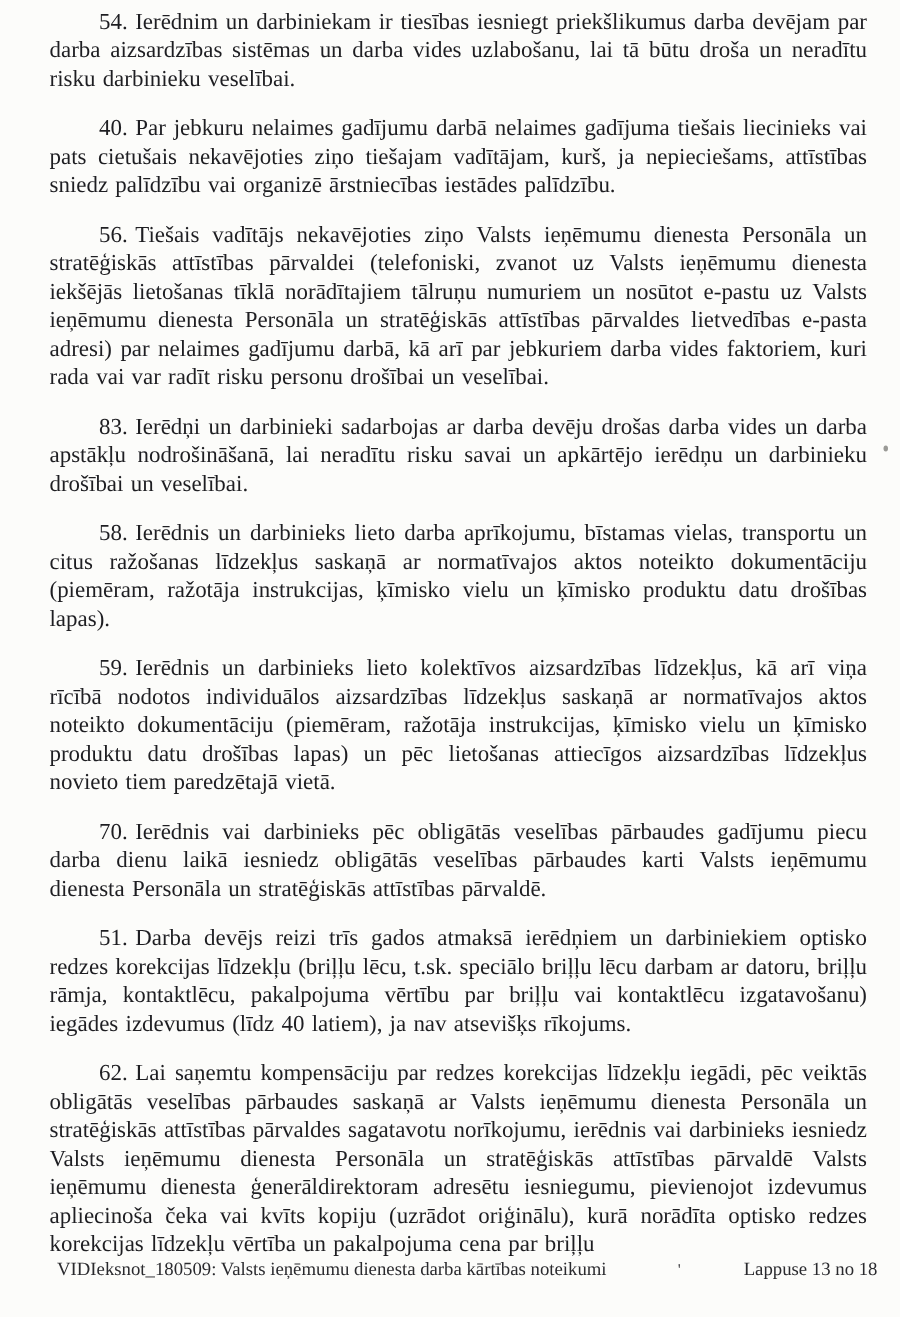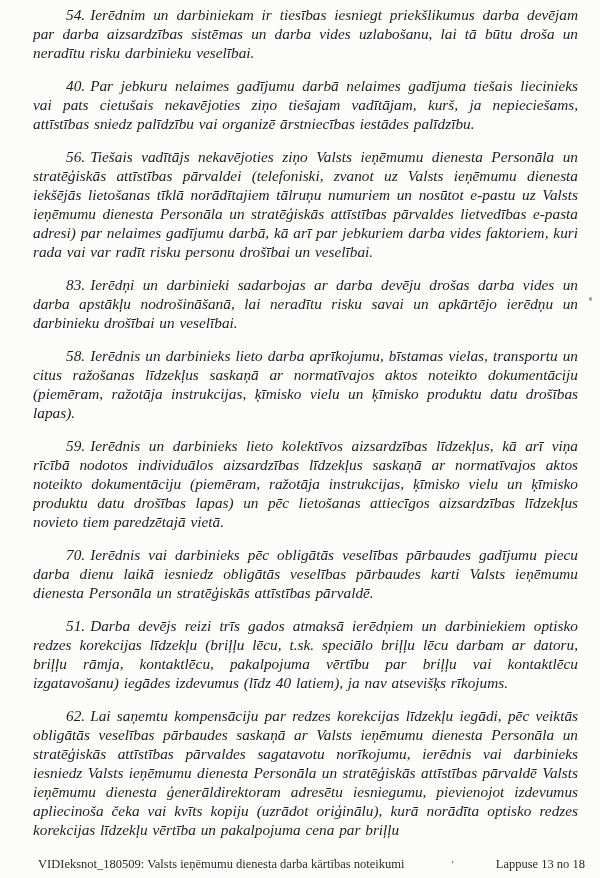--- a/index.html
+++ b/index.html
@@ -26,30 +26,29 @@
     bottom: 32px;
     overflow: hidden;
   }
   p.para {
     margin: 0 0 14px 0;
     font-size: 15.3px;
     line-height: 19px;
     text-align: justify;
     text-indent: 33px;
     word-spacing: 1px;
-    font-style: italic;
   }
   .para-num {
     padding-right: 5px;
   }
   .footer {
     position: absolute;
     left: 38px;
     right: 15px;
-    bottom: 6px;
+    bottom: 24px;
     display: flex;
     align-items: baseline;
     font-size: 12.5px;
     color: #2a2a2e;
     white-space: nowrap;
   }
   .footer-left {
     flex: 1 1 auto;
   }
   .footer-mark {

